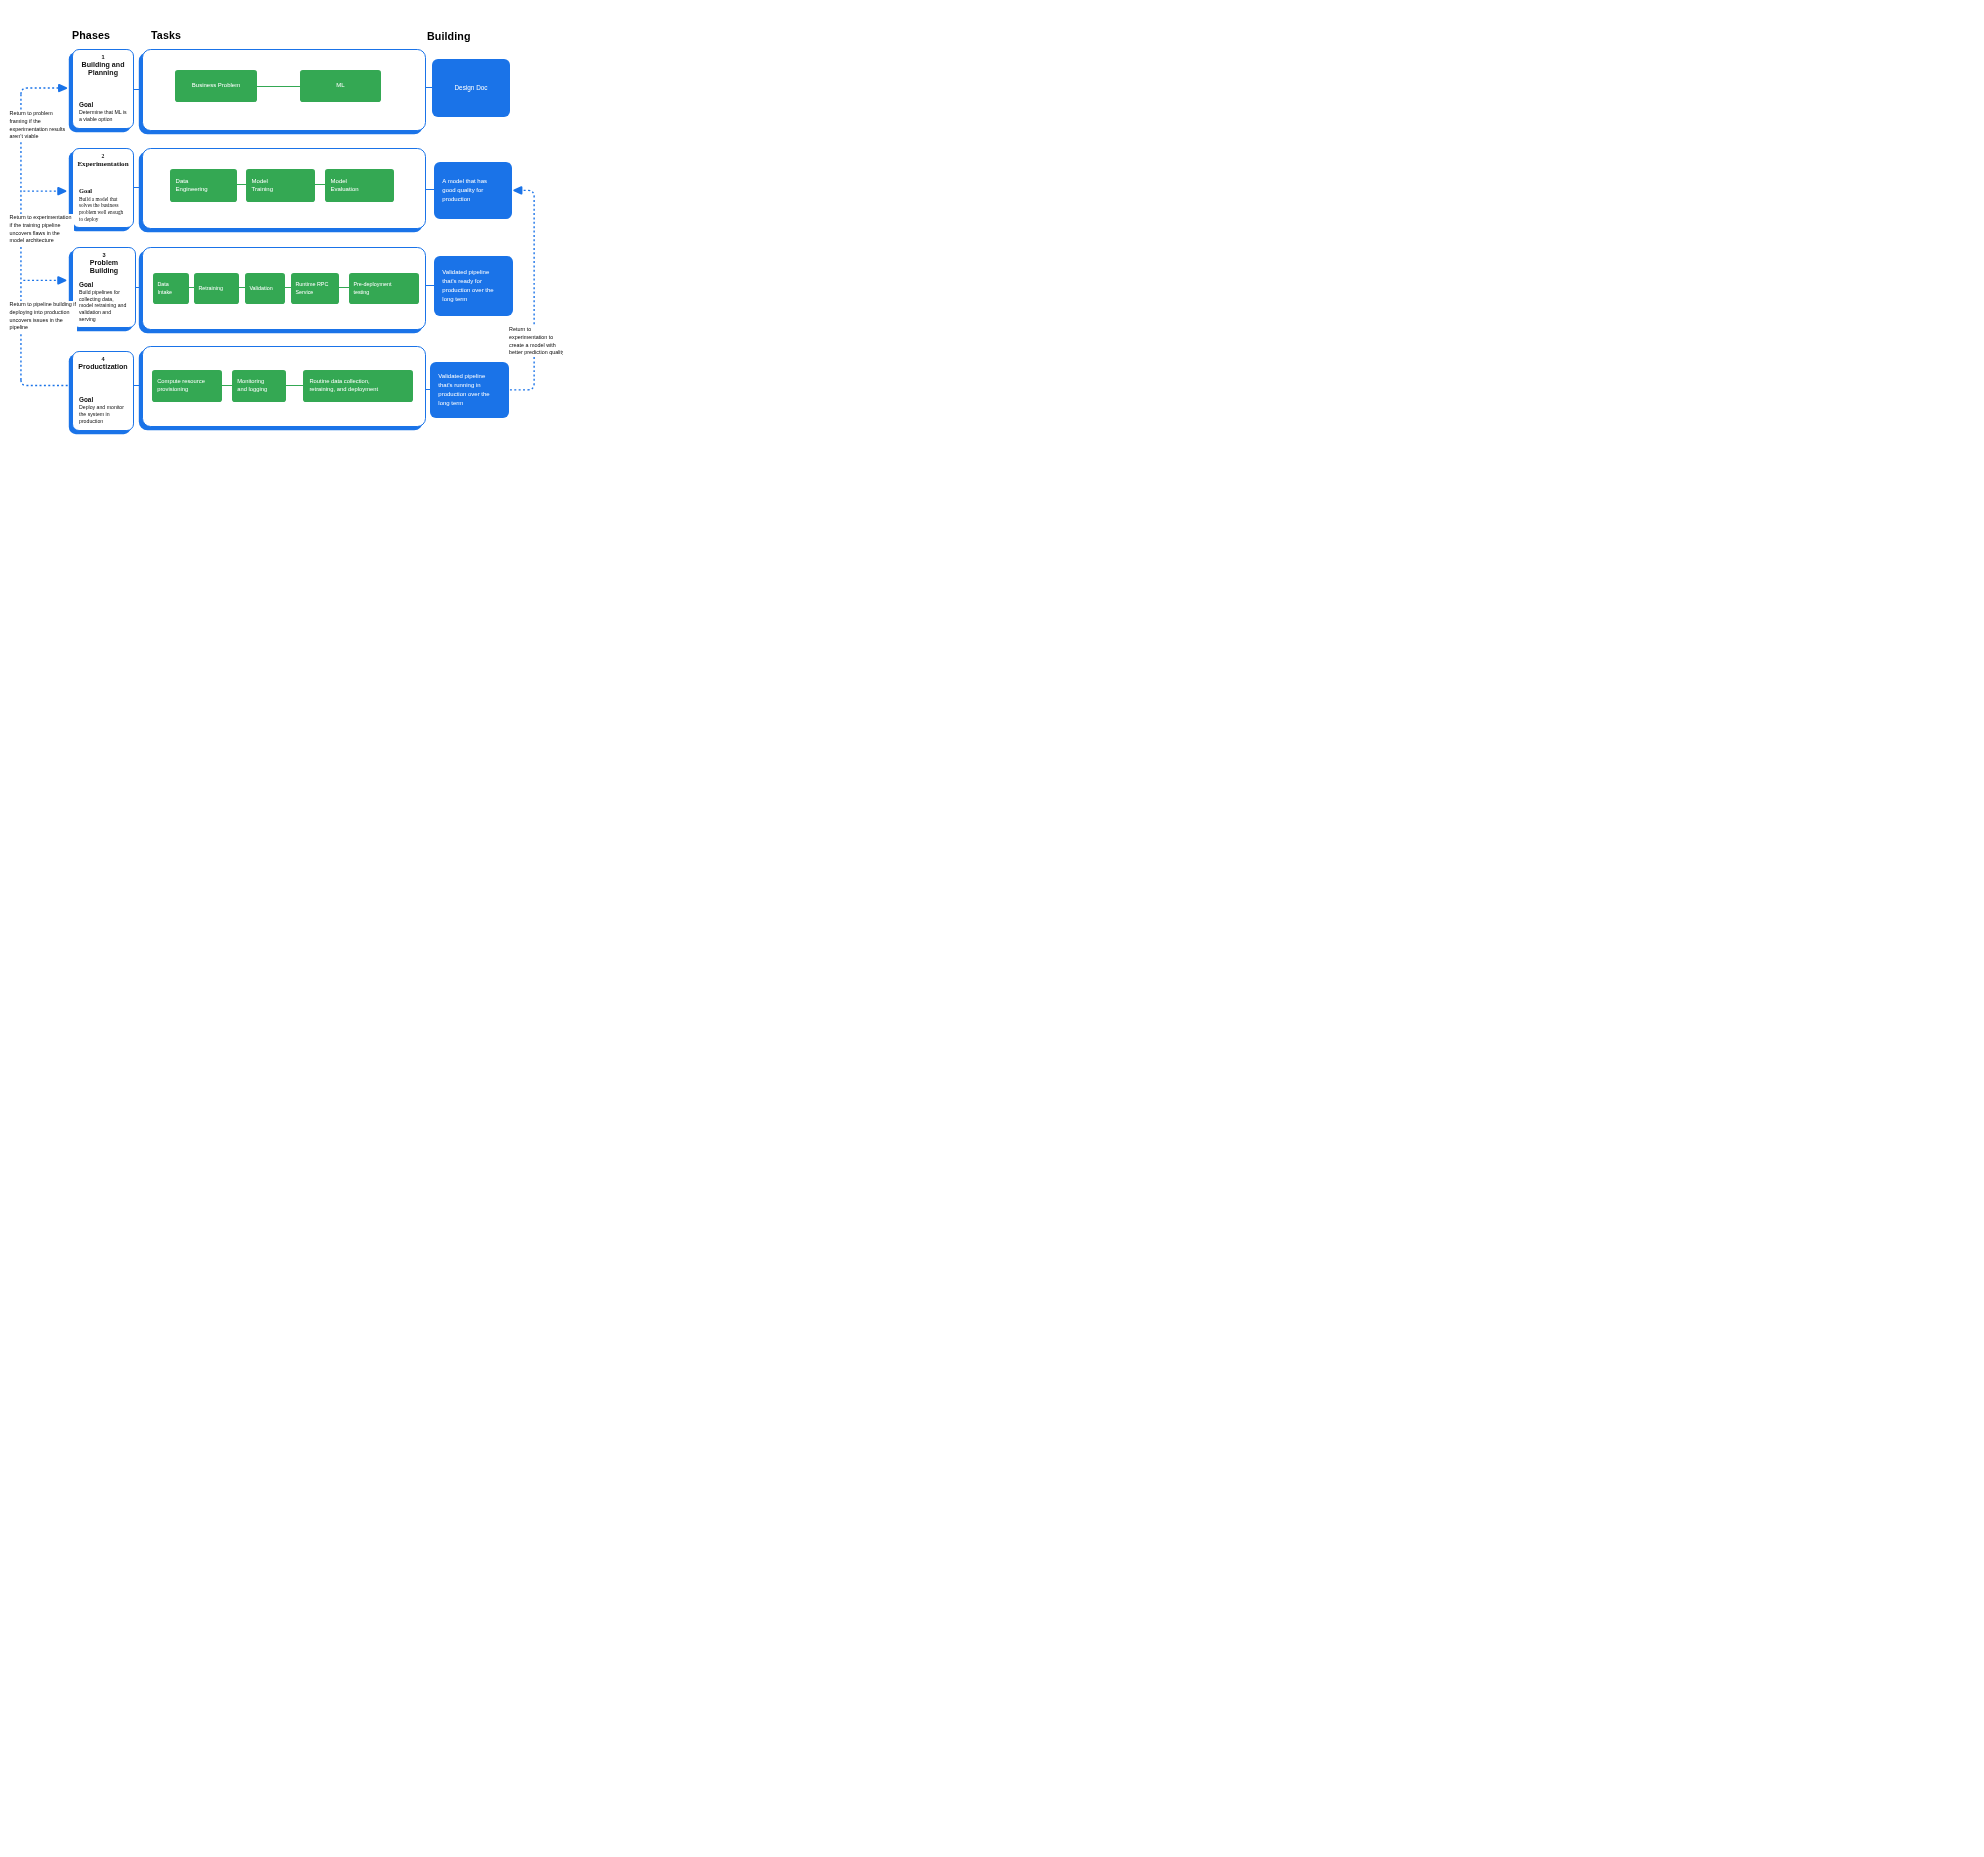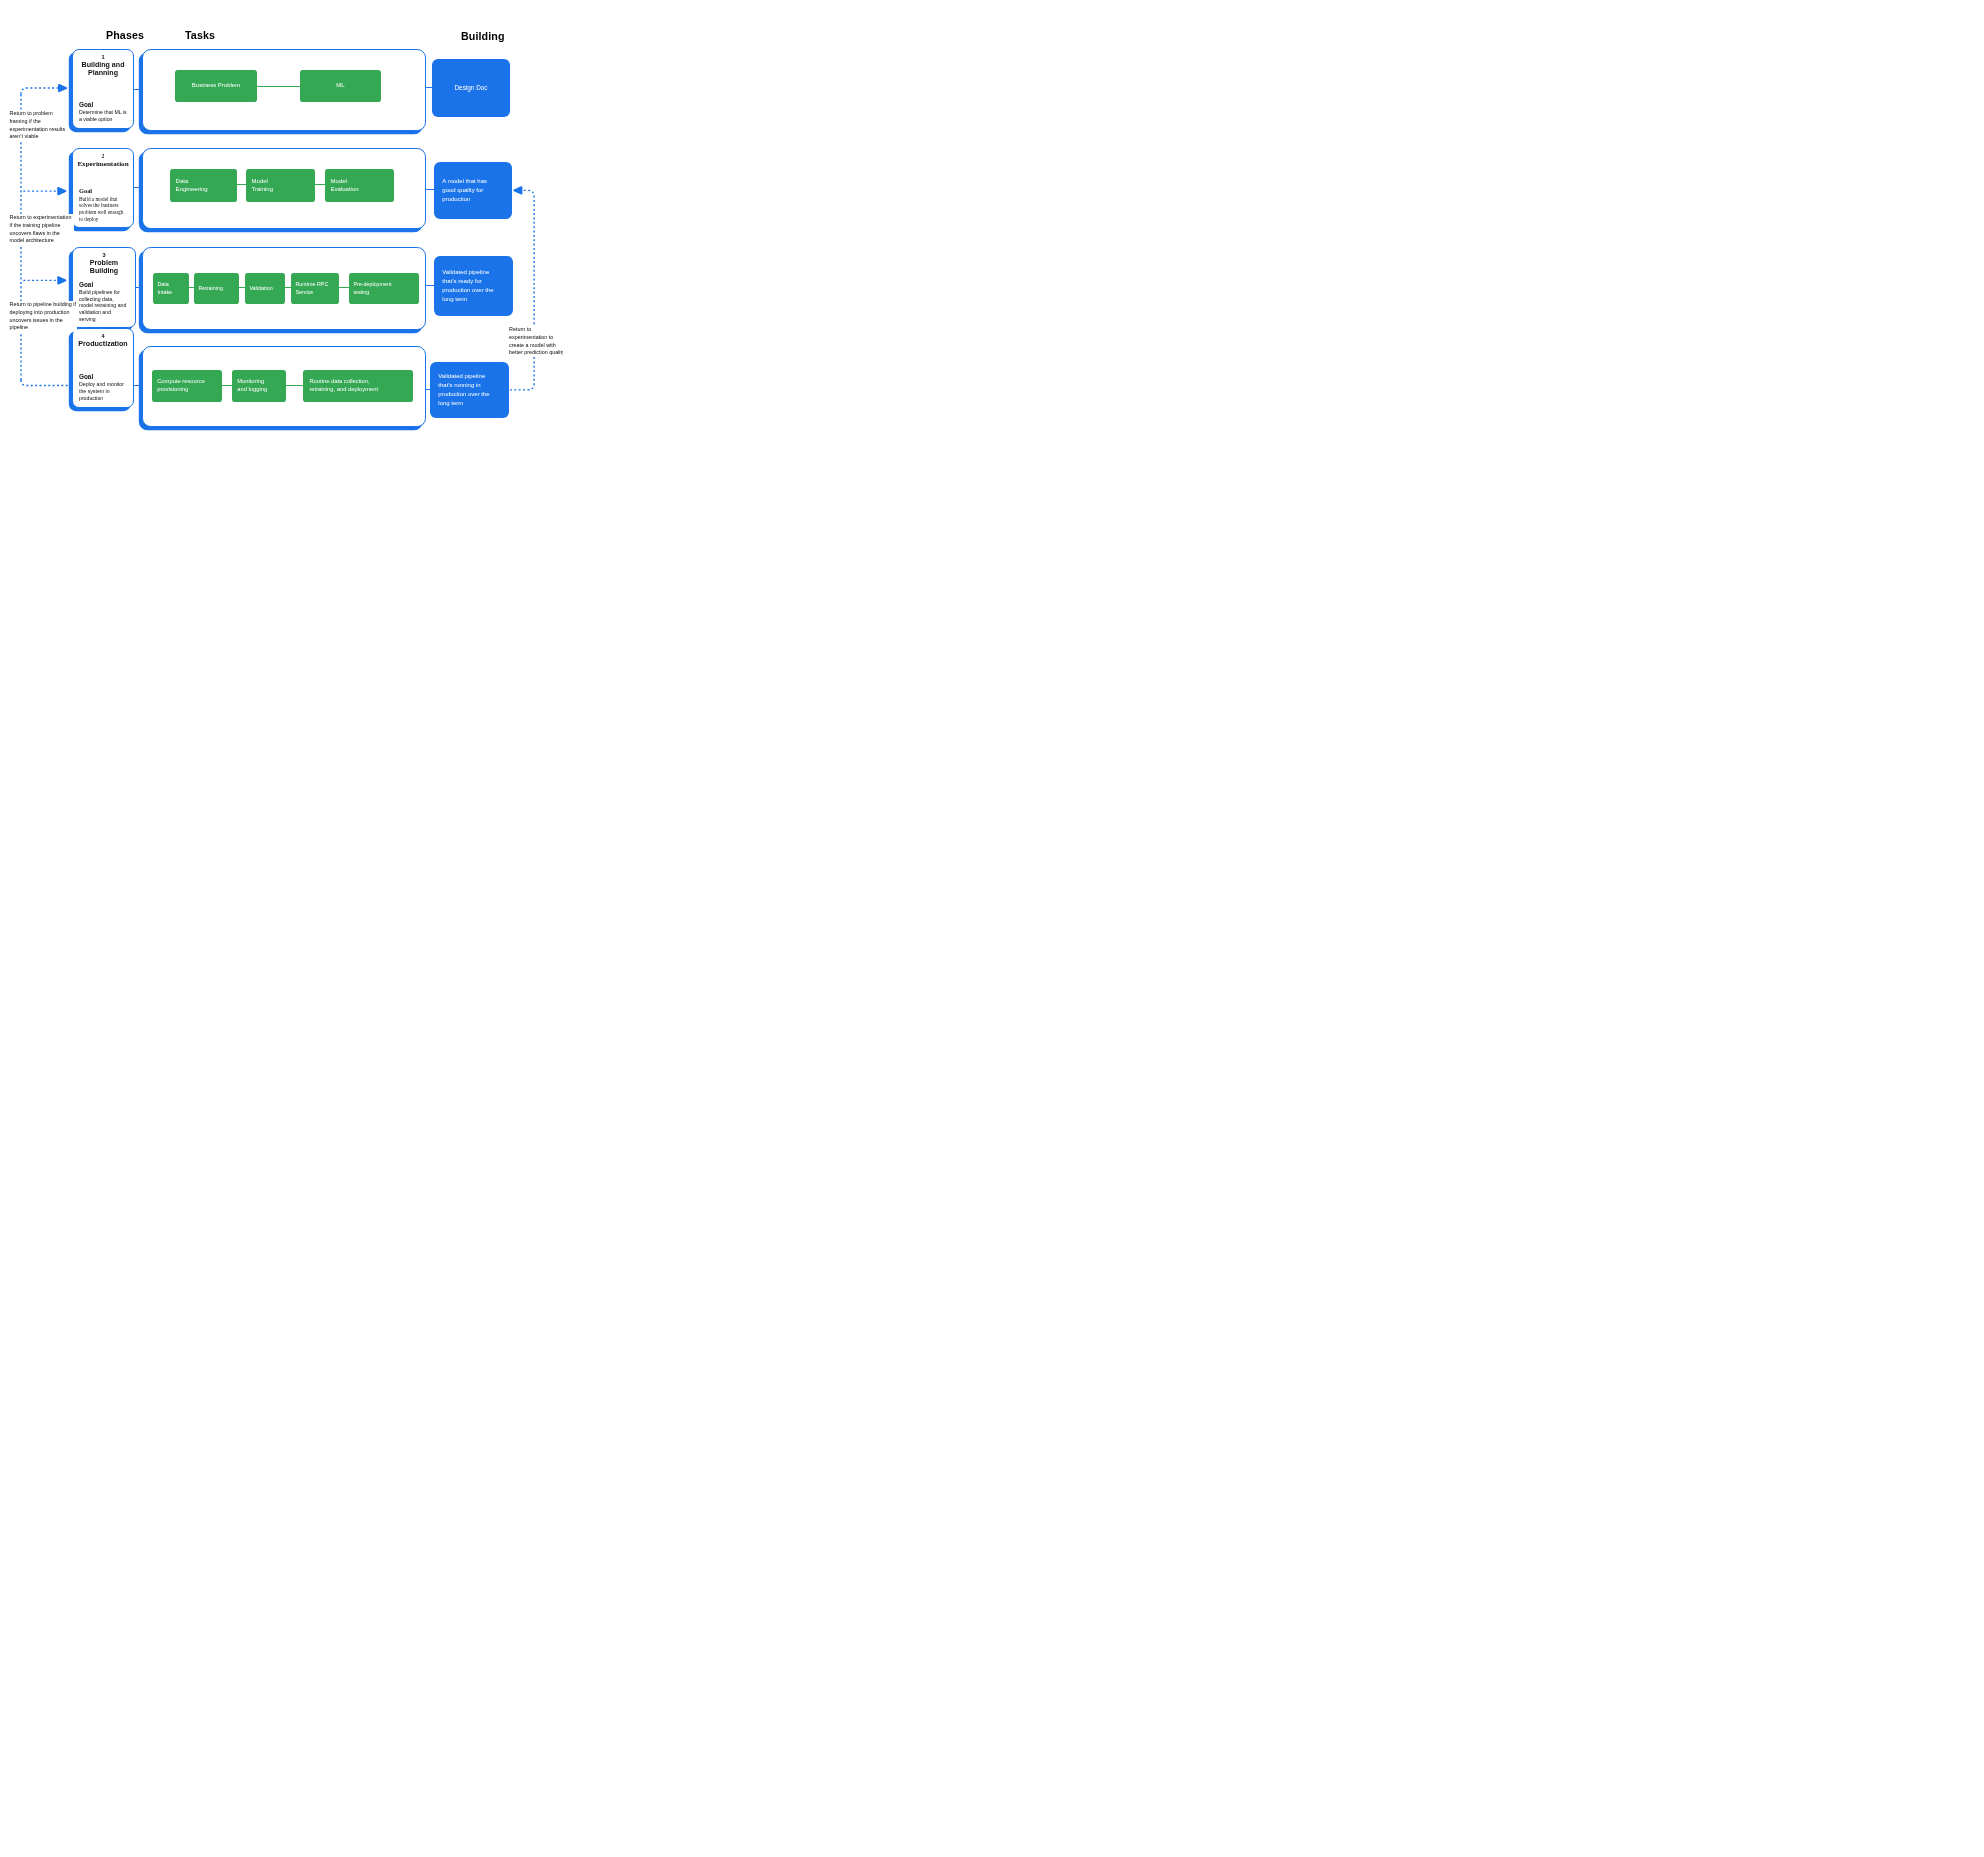--- a/index.html
+++ b/index.html
@@ -1,36 +1,36 @@
 <!DOCTYPE html>
 <html style="font-size:6.4px"><head>
 <meta charset="utf-8">
 <style>
   html,body{margin:0;padding:0;background:#ffffff;}
   body{font-family:"Liberation Sans", sans-serif; color:#111;}
   #canvas{position:relative;width:563px;height:464px;background:#fff;overflow:hidden;}
 
-  .col-header{position:absolute;font-size:10.7px;font-weight:bold;color:#000;letter-spacing:0.1px;margin-left:34px;}
+  .col-header{position:absolute;font-size:10.7px;font-weight:bold;color:#000;letter-spacing:0.1px;}
   #hdr-phases{left:72px;top:29px;}
   #hdr-tasks{left:151px;top:29px;}
   #hdr-outcomes{left:427px;top:30px;}
 
   
   .phase-card{position:absolute;background:#fff;border:1.2px solid #1a73e8;border-radius:7.1px;
     box-shadow:-3.2px 3.2px 0 0 #1a73e8; box-sizing:border-box; z-index:2;
     display:flex;flex-direction:column;align-items:stretch;padding-top:3.6px;}
   .phase-num{text-align:center;font-weight:bold;font-size:5.6px;color:#111;}
   .phase-title{text-align:center;font-weight:bold;font-size:7.1px;line-height:1.15;color:#111;margin-top:1.2px;padding:0 2.4px;}
   .goal-wrap{padding:0 6px;margin-top:auto;margin-bottom:5.6px;}
   .goal-label{font-weight:bold;font-size:6.4px;margin-bottom:1.2px;color:#111;}
   .goal-text{font-size:5.2px;line-height:1.32;color:#111;}
   #phase-1{left:72px;top:49px;width:62px;height:80px;}
   #phase-2{left:72px;top:148px;width:62px;height:80px;font-family:Liberation Serif, serif;}
   #phase-3{left:72px;top:247px;width:64px;height:81px;}
-  #phase-4{left:72px;top:328px;width:62px;height:80px;}
+  #phase-4{left:72px;top:351px;width:62px;height:80px;}
   #phase-2 .goal-wrap,#phase-3 .goal-wrap{margin-bottom:4px;}
 
   
   .task-box{position:absolute;background:#fff;border:1.2px solid #1a73e8;border-radius:8.7px;
     box-shadow:-3.2px 3.2px 0 0 #1a73e8;box-sizing:border-box;z-index:2;}
   #tasks-1{left:142px;top:49px;width:284px;height:82px;}
   #tasks-2{left:142px;top:148px;width:284px;height:81px;}
   #tasks-3{left:142px;top:247px;width:284px;height:83px;}
   #tasks-4{left:142px;top:346px;width:284px;height:81px;}
 

